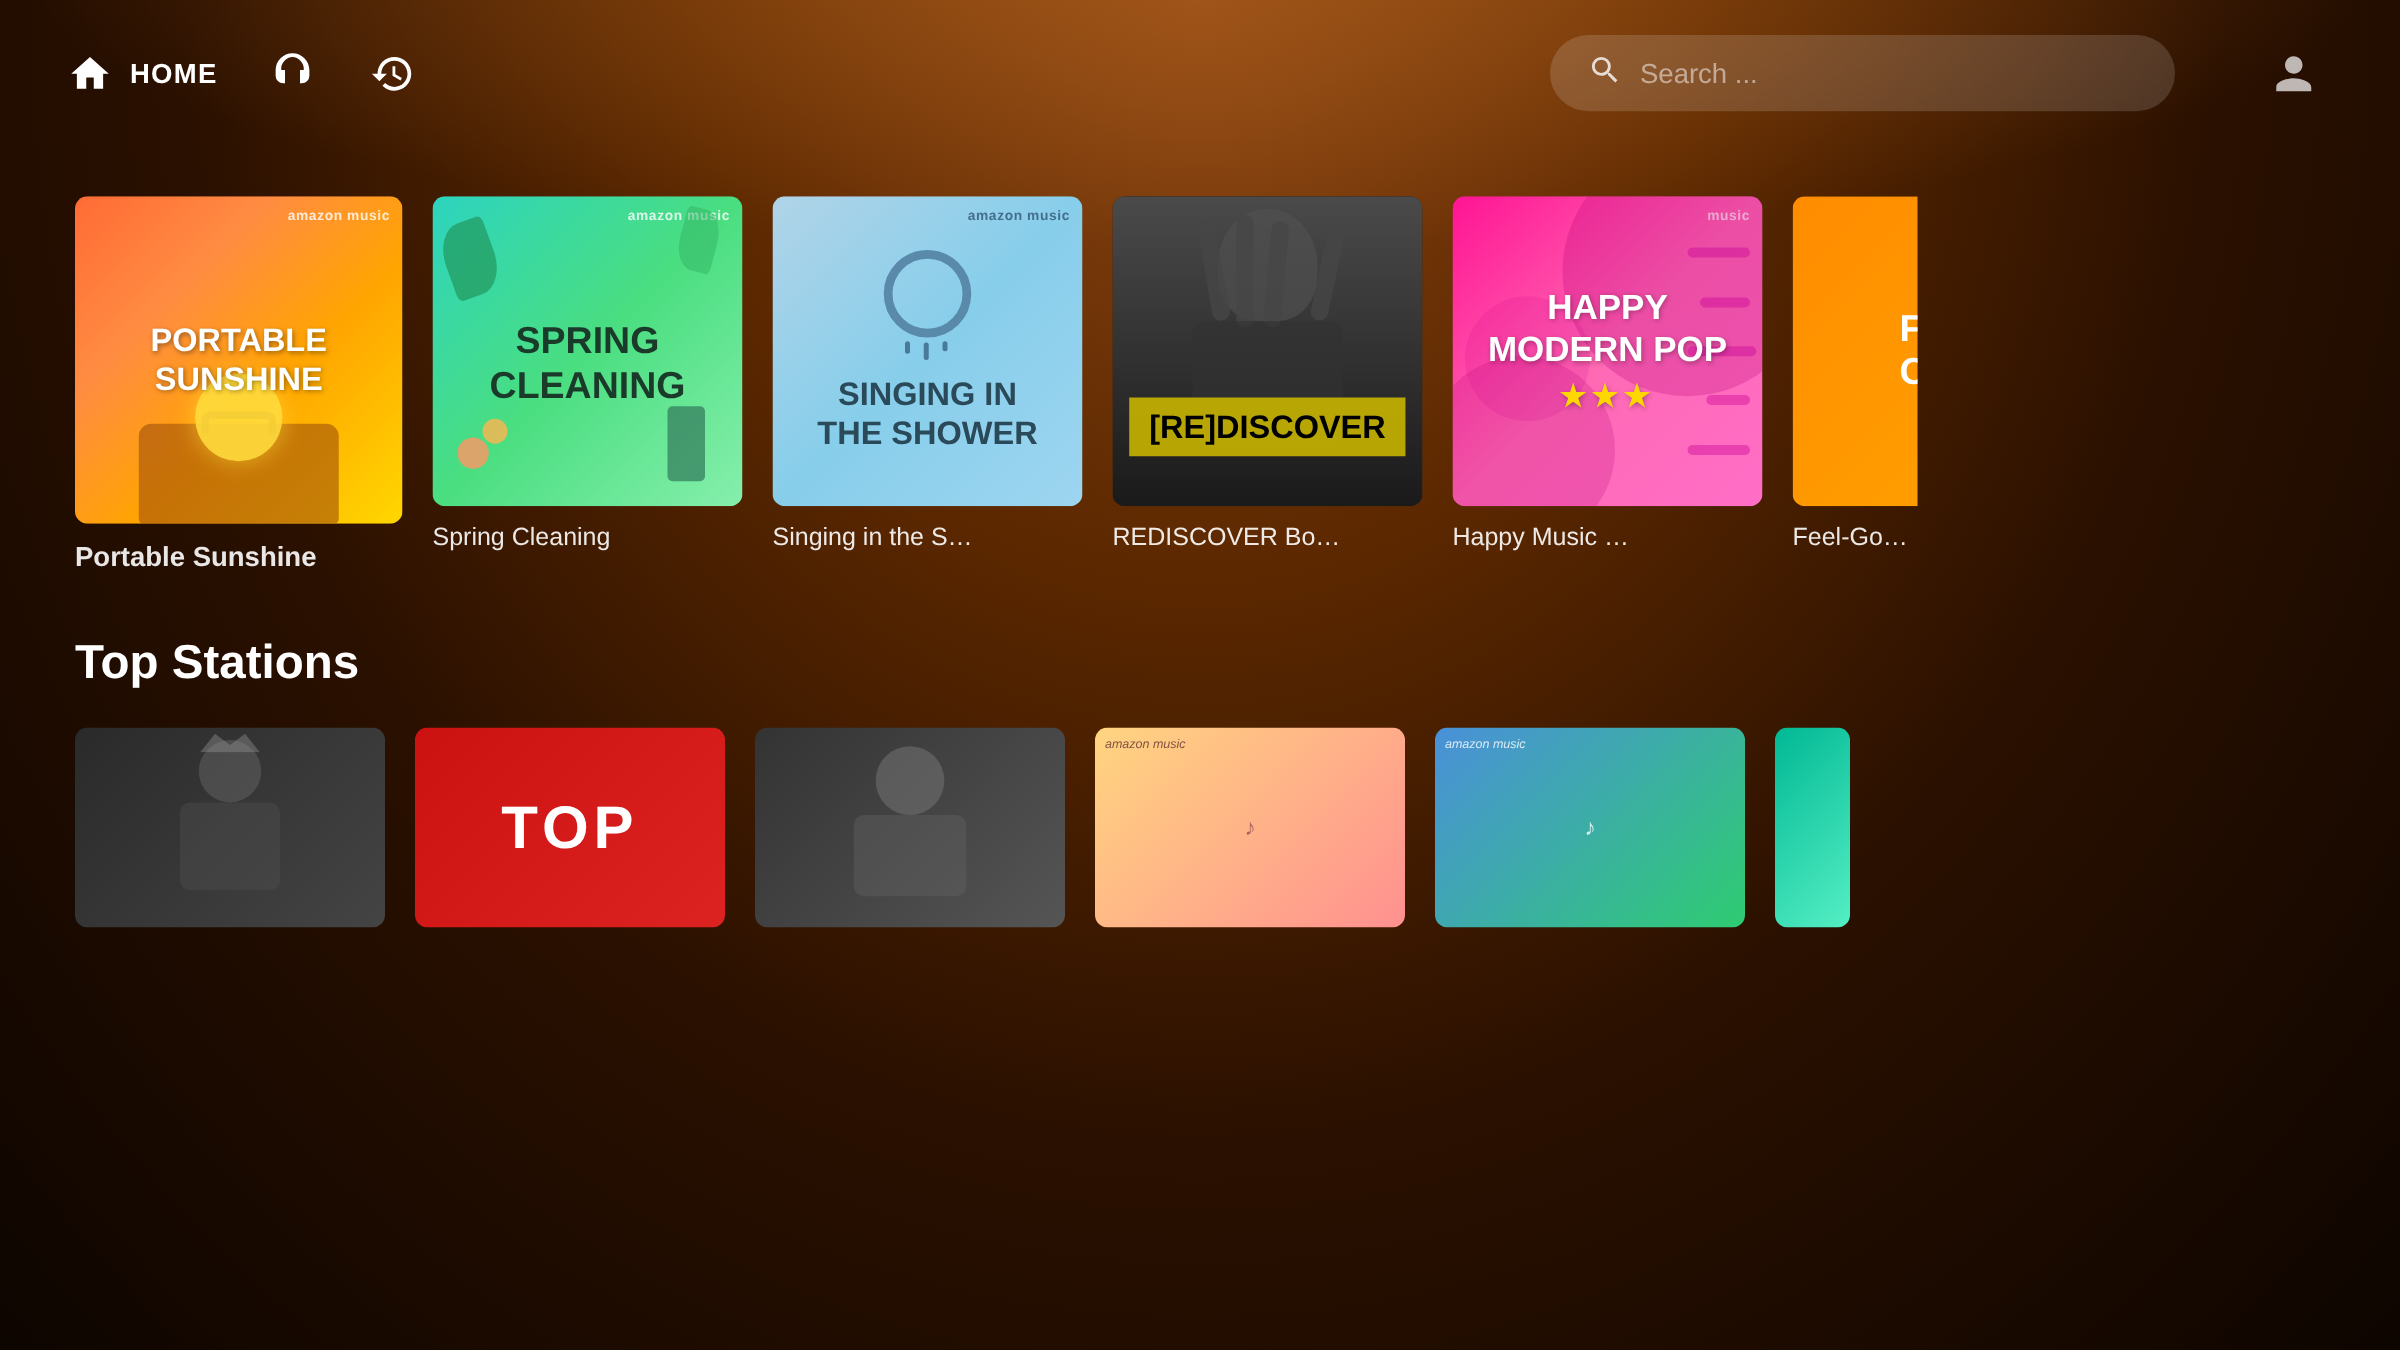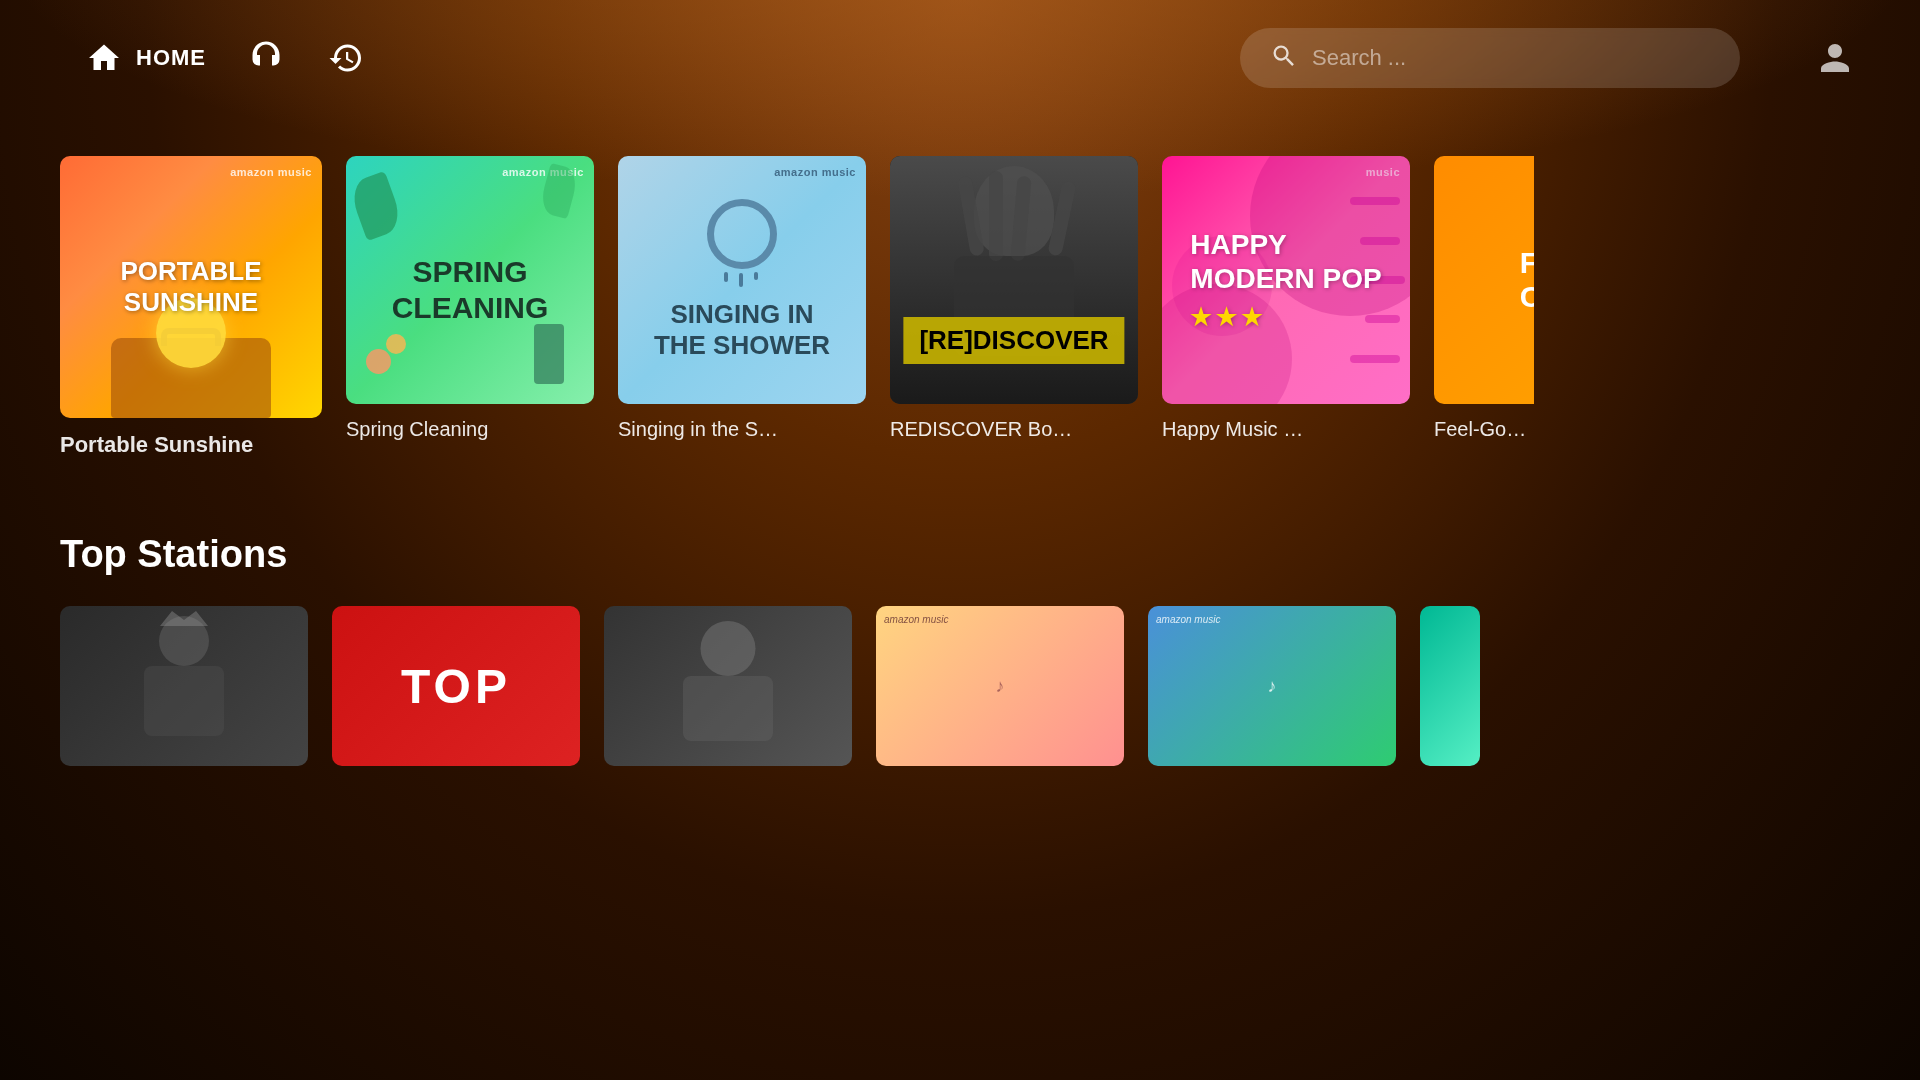--- a/index.html
+++ b/index.html
@@ -32,21 +32,21 @@
       position: relative;
       z-index: 2;
       width: 100%;
       height: 100%;
     }
 
     
     .header {
       display: flex;
       align-items: center;
-      padding: 28px 60px 28px 84px;
+      padding: 28px 60px 28px 52px;
       gap: 40px;
     }
 
     .nav-left {
       display: flex;
       align-items: center;
       gap: 40px;
     }
 
     .nav-item {
@@ -258,21 +258,21 @@
       background: linear-gradient(135deg, #FF1493 0%, #FF69B4 50%, #FF6EC7 100%);
       width: 100%;
       height: 100%;
       display: flex;
       align-items: center;
       justify-content: center;
       position: relative;
     }
 
     .modern-content {
-      text-align: left;
+      text-align: center;
       color: white;
       font-weight: 900;
       font-size: 28px;
       line-height: 1.2;
       text-transform: uppercase;
       position: relative;
       z-index: 2;
     }
 
     .stars {
@@ -305,21 +305,21 @@
       right: 10px;
       font-size: 11px;
       color: rgba(255,255,255,0.8);
       font-weight: bold;
       letter-spacing: 0.5px;
     }
 
     
     .top-stations-section {
       padding: 0 60px;
-      margin-top: 75px;
+      margin-top: 50px;
     }
 
     .top-stations-title {
       font-size: 38px;
       font-weight: bold;
       color: white;
       margin-bottom: 30px;
     }
 
     .station-cards-row {

